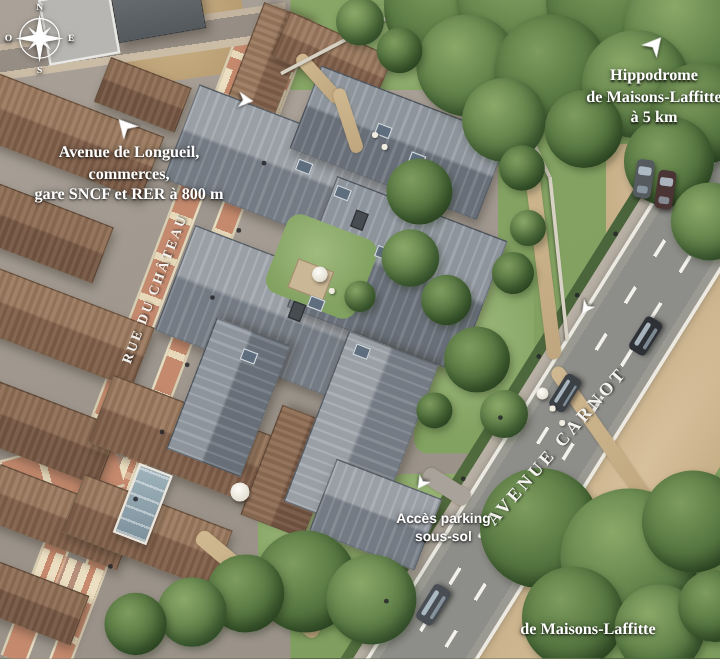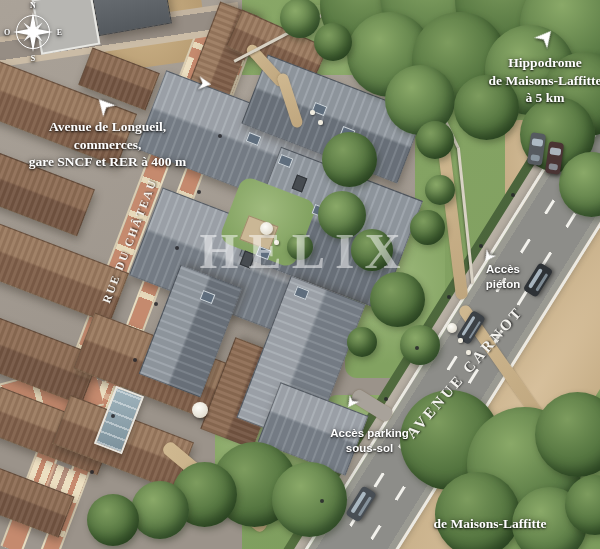--- a/index.html
+++ b/index.html
@@ -232,55 +232,50 @@
   <div class="par" style="left:192px;top:402px;width:16px;height:16px;"></div>
   <div class="par" style="left:260px;top:222px;width:13px;height:13px;"></div>
   <div class="par" style="left:447px;top:323px;width:10px;height:10px;"></div>
   <div class="fd" style="left:458px;top:338px;"></div>
   <div class="fd" style="left:466px;top:350px;"></div>
   <div class="fd" style="left:310px;top:110px;"></div>
   <div class="fd" style="left:318px;top:120px;"></div>
   <div class="fd" style="left:274px;top:240px;"></div>
 
   <div class="wm">
-    <div class="wm1">HELIX</div>
   </div>
 
   <div class="street-name" style="left:64px;top:236px;width:130px;font-size:11.5px;transform:rotate(-69deg);">
     <span>RUE DU CHÂTEAU</span>
   </div>
   <div class="street-name" style="left:355px;top:364px;width:220px;font-size:15px;letter-spacing:3px;transform:rotate(-49deg);">
     <span>AVENUE CARNOT</span>
   </div>
 
   <svg class="arr" viewBox="0 0 18 18" width="15" height="15" style="left:197px;top:76px;transform:rotate(97deg);">
       <polygon points="9,1 17,16 9,11.5 1,16" fill="#fff"></polygon>
     </svg>
 
   <div class="lbl-serif" style="left:20px;top:118px;width:175px;">
     <span>Avenue de Longueil, commerces,</span><br>
-    <span>gare SNCF et RER à 400 m</span>
+    <span>gare SNCF et RER à 800 m</span>
   </div>
   <svg class="arr" viewBox="0 0 18 18" width="19" height="19" style="left:95px;top:96px;transform:rotate(-42deg);">
       <polygon points="9,1 17,16 9,11.5 1,16" fill="#fff"></polygon>
     </svg>
 
   <div class="lbl-serif" style="left:475px;top:54px;width:140px;">
     <span>Hippodrome</span><br>
     <span>de Maisons-Laffitte</span><br>
     <span>à 5 km</span>
   </div>
   <svg class="arr" viewBox="0 0 18 18" width="19" height="19" style="left:536px;top:28px;transform:rotate(40deg);">
       <polygon points="9,1 17,16 9,11.5 1,16" fill="#fff"></polygon>
     </svg>
 
-  <div class="lbl-sans" style="left:472px;top:262px;width:62px;">
-    <span>Accès</span><br>
-    <span>piéton</span>
-  </div>
   <svg class="arr" viewBox="0 0 18 18" width="13" height="13" style="left:482px;top:250px;transform:rotate(215deg);">
       <polygon points="9,1 17,16 9,11.5 1,16" fill="#fff"></polygon>
     </svg>
 
   <div class="lbl-sans" style="left:312px;top:426px;width:115px;">
     <span>Accès parking</span><br>
     <span>sous-sol</span>
   </div>
   <svg class="arr" viewBox="0 0 18 18" width="13" height="13" style="left:345px;top:396px;transform:rotate(215deg);">
       <polygon points="9,1 17,16 9,11.5 1,16" fill="#fff"></polygon>

